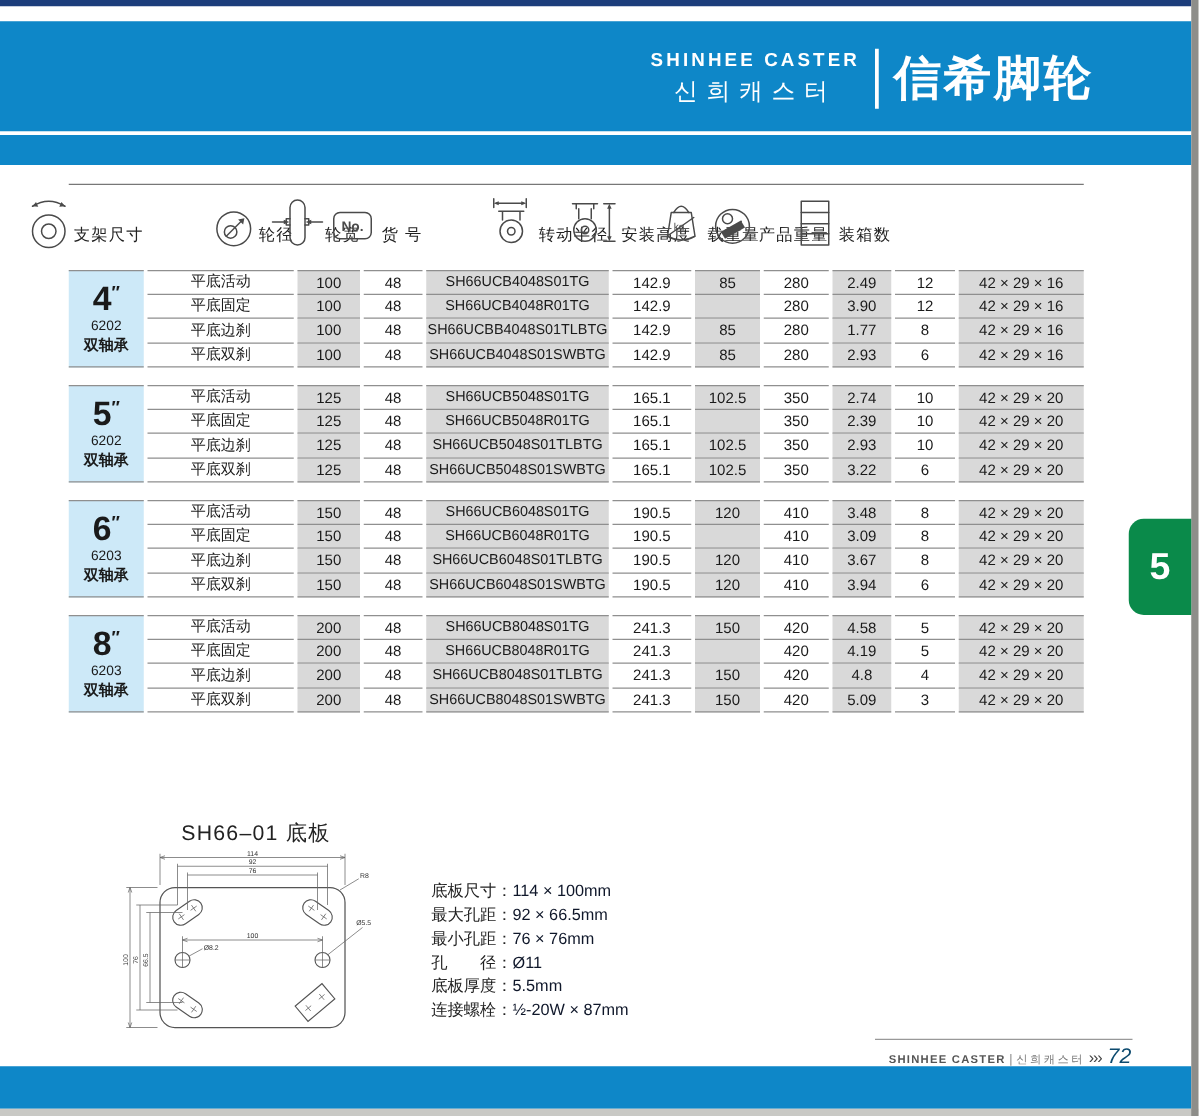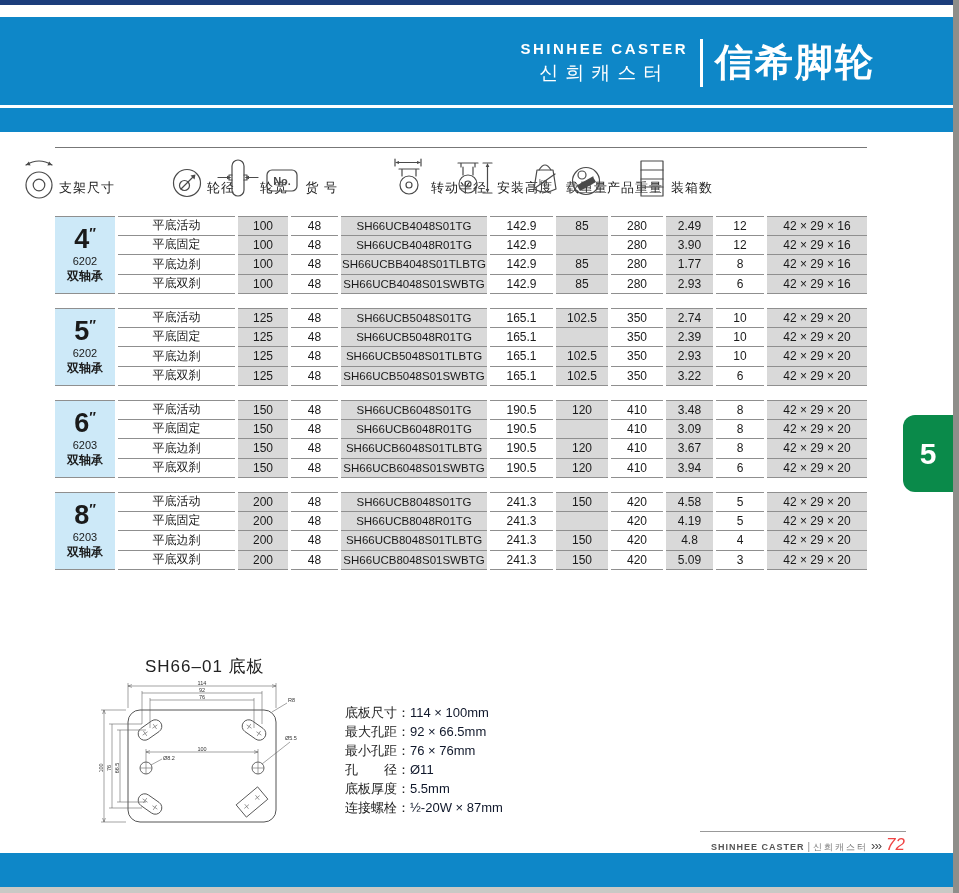--- a/index.html
+++ b/index.html
@@ -63,21 +63,21 @@
   .spec-label{color:#222;white-space:pre;}
   .spec-value{color:#0f172a;}
 
   
   .footer-line{position:absolute;left:700px;top:831px;width:206px;height:1px;background:#999;}
   .footer{position:absolute;right:54px;top:835px;display:flex;align-items:baseline;gap:3px;color:#555;}
   .f-brand{font-size:9px;font-weight:bold;letter-spacing:1px;}
   .f-sep{font-size:10px;color:#888;}
   .f-kr{font-size:9px;letter-spacing:2px;color:#777;}
   .f-arrows{font-size:13px;color:#444;letter-spacing:-1px;}
-  .f-page{font-size:17px;font-style:italic;color:#ef4444;margin-left:2px;}
+  .f-page{font-size:17px;font-style:italic;color:#0c4a6e;margin-left:2px;}
 
   
   .bottom-blue{position:absolute;left:0;bottom:6px;width:953px;height:34px;background:var(--blue);}
   .bottom-strip{position:absolute;left:0;bottom:0;width:100%;height:6px;background:#c9c9c5;}
   .right-edge{position:absolute;right:0;top:0;width:6px;height:100%;background:#8e8e8a;z-index:4;}
 
   .icon-stroke{stroke:#4a4a4a;stroke-width:1.2;fill:none;stroke-linecap:round;stroke-linejoin:round;}
   .icon-fill{fill:#4a4a4a;stroke:none;}
   .dim{stroke:#666;stroke-width:0.6;fill:none;}
   .dimtxt{font-size:5.5px;fill:#333;font-family:"Liberation Sans",sans-serif;}

